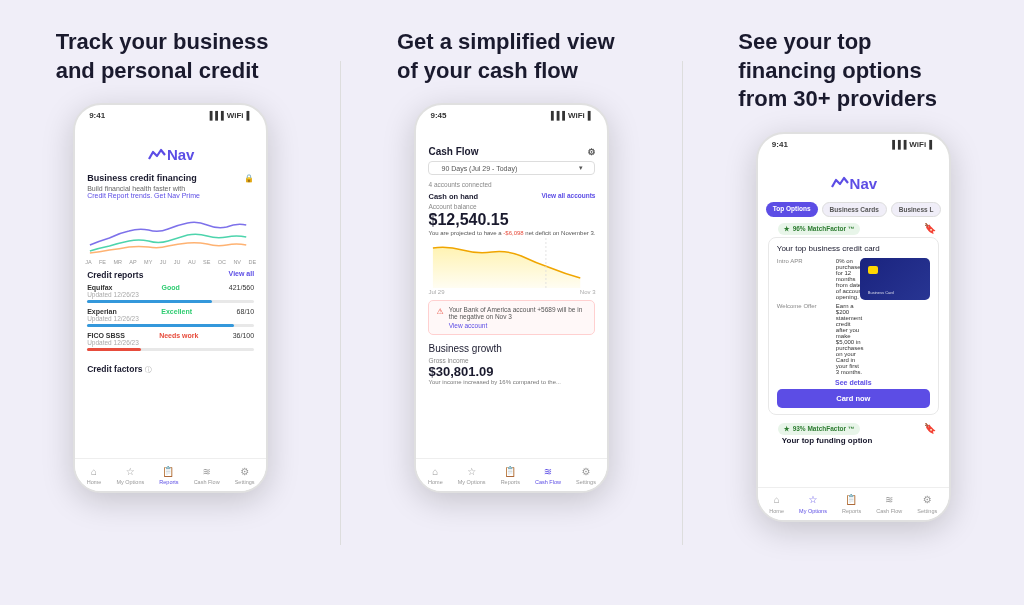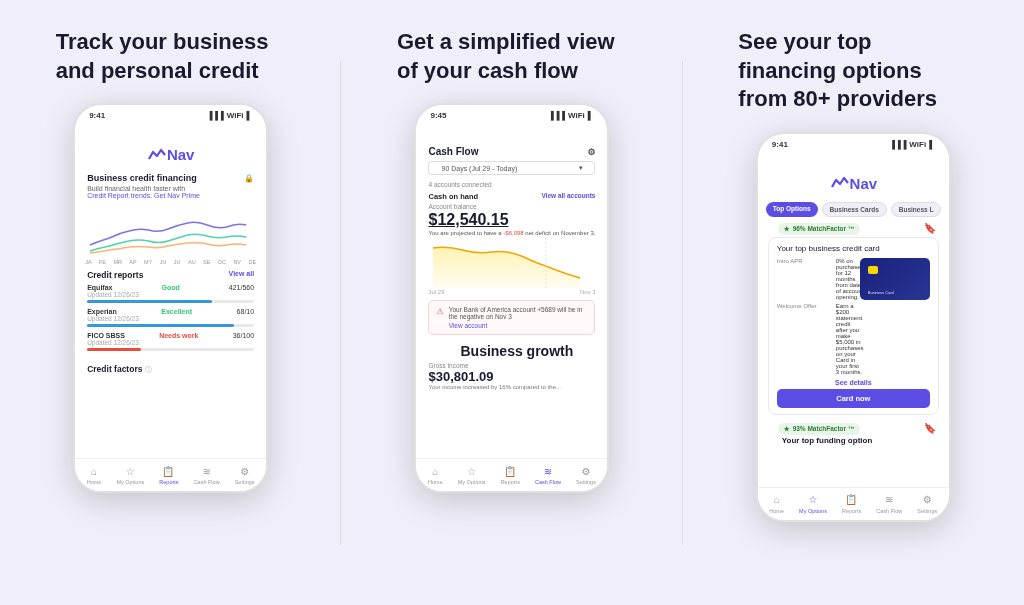--- a/index.html
+++ b/index.html
@@ -239,21 +239,20 @@
     .account-balance-label {
       font-size: 6.5px;
       color: #888;
       padding: 2px 0 0;
     }
     .balance-amount {
       font-size: 16px;
       font-weight: 700;
       color: #1a1a2e;
       padding: 1px 12px;
-      text-decoration: underline;
     }
     .balance-note {
       font-size: 6px;
       color: #555;
       padding: 0 12px 2px;
     }
     .deficit { color: #e74c3c; }
     .cash-chart {
       height: 50px;
       padding: 0 12px;
@@ -275,24 +274,23 @@
       font-size: 6.5px;
       color: #555;
       display: flex;
       gap: 5px;
       align-items: flex-start;
     }
     .alert-icon { color: #e74c3c; font-size: 8px; margin-top: 1px; }
     .alert-link { color: #5c4de5; font-size: 6.5px; display: block; margin-top: 2px; }
     .business-growth {
       padding: 4px 12px 2px;
-      font-size: 14px;
-      font-weight: 700;
-      color: #1a1a2e;
-      margin-left: 32px;
+      font-size: 10px;
+      font-weight: 400;
+      color: #1a1a2e;
     }
     .gross-income-label { font-size: 6.5px; color: #888; padding: 1px 12px 0; }
     .gross-income-amount { font-size: 13px; font-weight: 700; color: #1a1a2e; padding: 0 12px; }
     .gross-income-note { font-size: 6px; color: #777; padding: 0 12px; }
 
     
     .top-options-tabs {
       display: flex;
       gap: 4px;
       padding: 4px 8px;
@@ -639,21 +637,21 @@
           <div class="nav-item">
               <div class="nav-icon">⚙</div>
               <span>Settings</span>
             </div>
         </div>
       </div>
     </div>
   </div>
 
   <div class="column">
-    <h2 class="col-heading">See your top financing options from 80+ providers</h2>
+    <h2 class="col-heading">See your top financing options from 30+ providers</h2>
     <div class="phone">
       <div class="phone-status-bar">
         <span>9:41</span>
         <div class="status-icons">
           <span>▐▐▐</span>
           <span>WiFi</span>
           <span>▌</span>
         </div>
       </div>
       <div class="phone-content">

